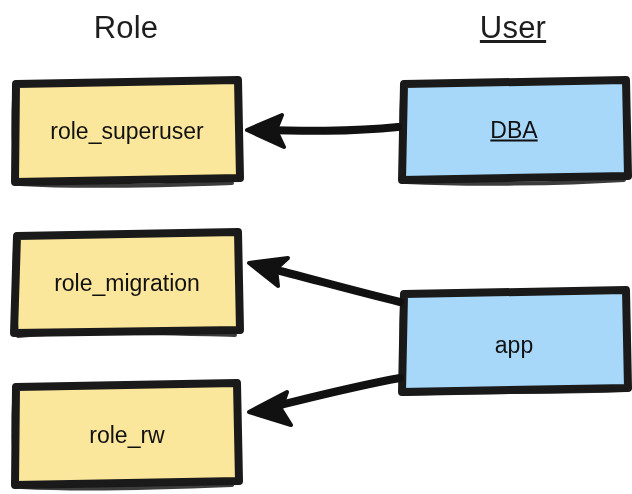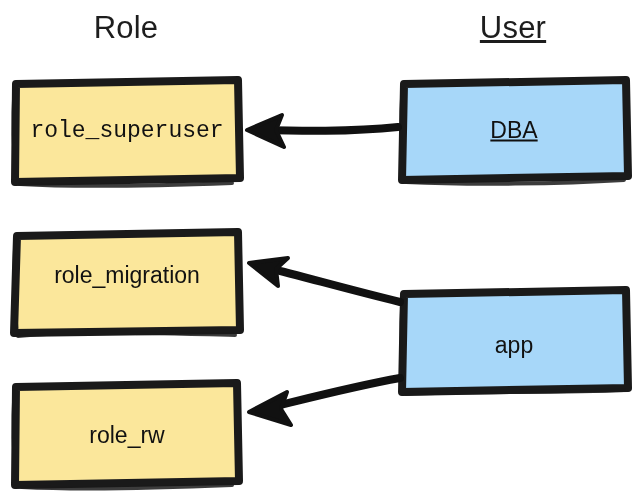--- a/index.html
+++ b/index.html
@@ -91,17 +91,17 @@
 
   <g>
     <path d="M400,378 C355,386 305,399 272,407" fill="none" stroke="#111111" stroke-width="8" stroke-linecap="round"></path>
     <path d="M249,412 L287,392 L281,409 L291,425 Z" fill="#111111" stroke="#111111" stroke-width="4" stroke-linejoin="round"></path>
   </g>
 </svg>
 
 <div class="col-header" id="header-role">Role</div>
 <div class="col-header" id="header-user">User</div>
 
-<div class="node-label" style="left:127px; top:131px;font-family:Liberation Mono, monospace;">role_superuser</div>
-<div class="node-label" style="left:127px; top:275px;">role_migration</div>
+<div class="node-label" style="left:127px; top:131px;">role_superuser</div>
+<div class="node-label" style="left:127px; top:283px;">role_migration</div>
 <div class="node-label" style="left:127px; top:435px;text-align:center;">role_rw</div>
 <div class="node-label" style="left:514px; top:130px;text-decoration:underline;">DBA</div>
 <div class="node-label" style="left:514px; top:345px;text-align:right;">app</div>
 
 </body></html>

